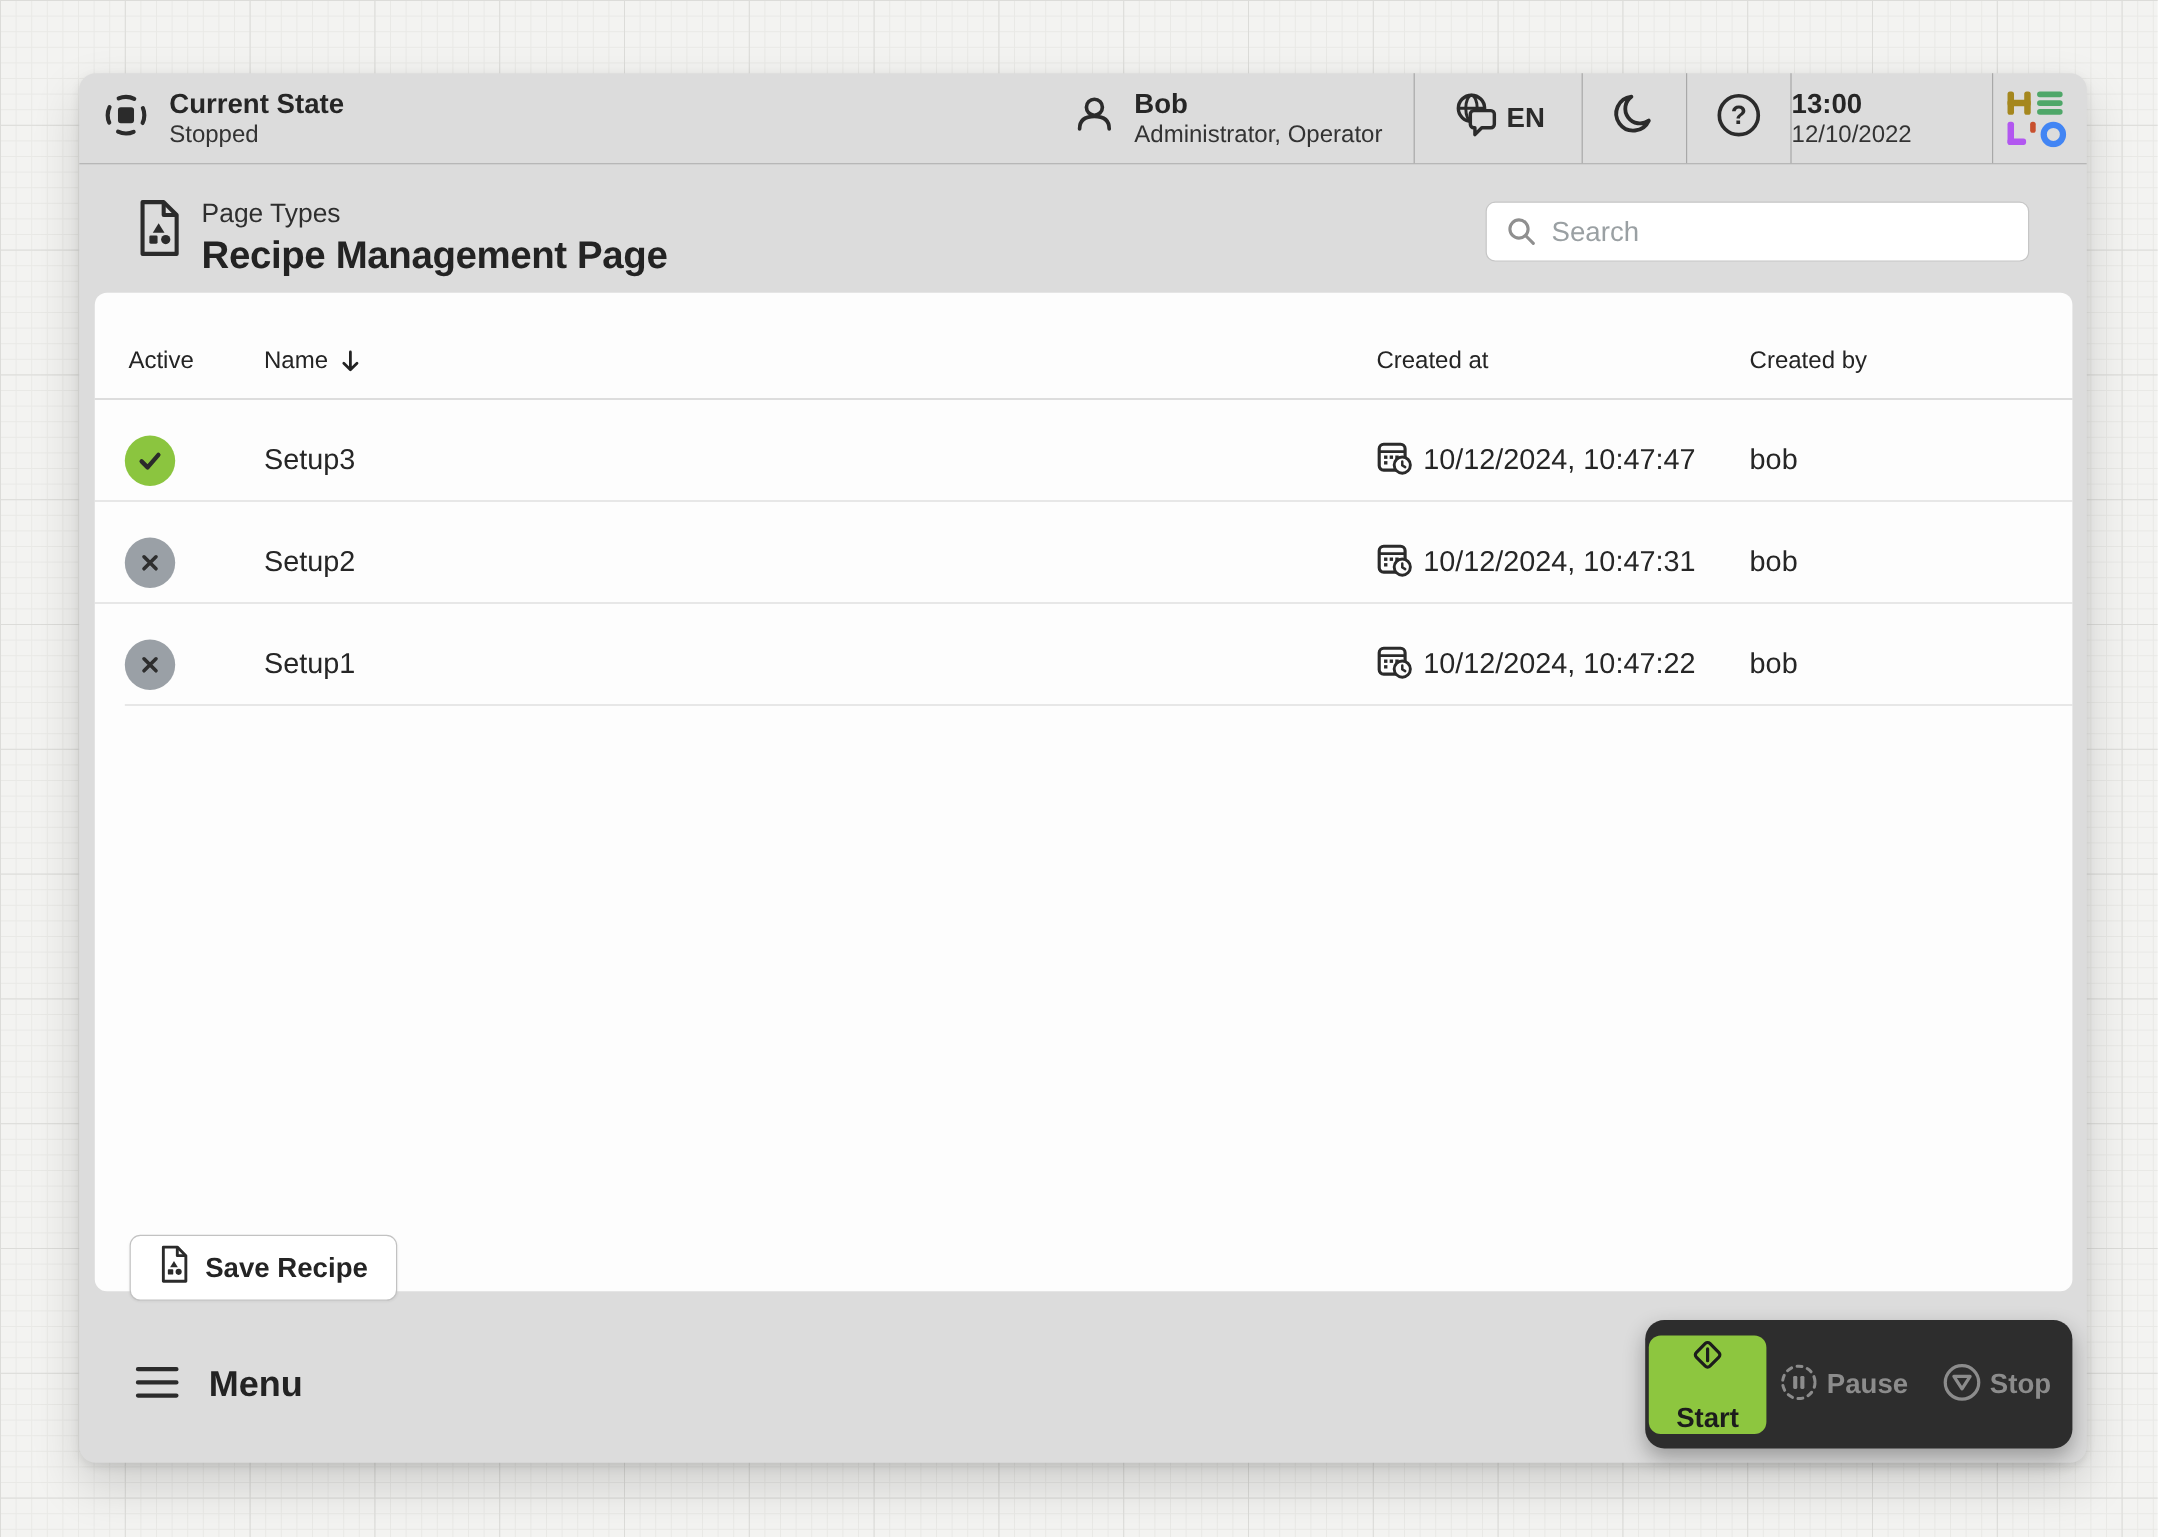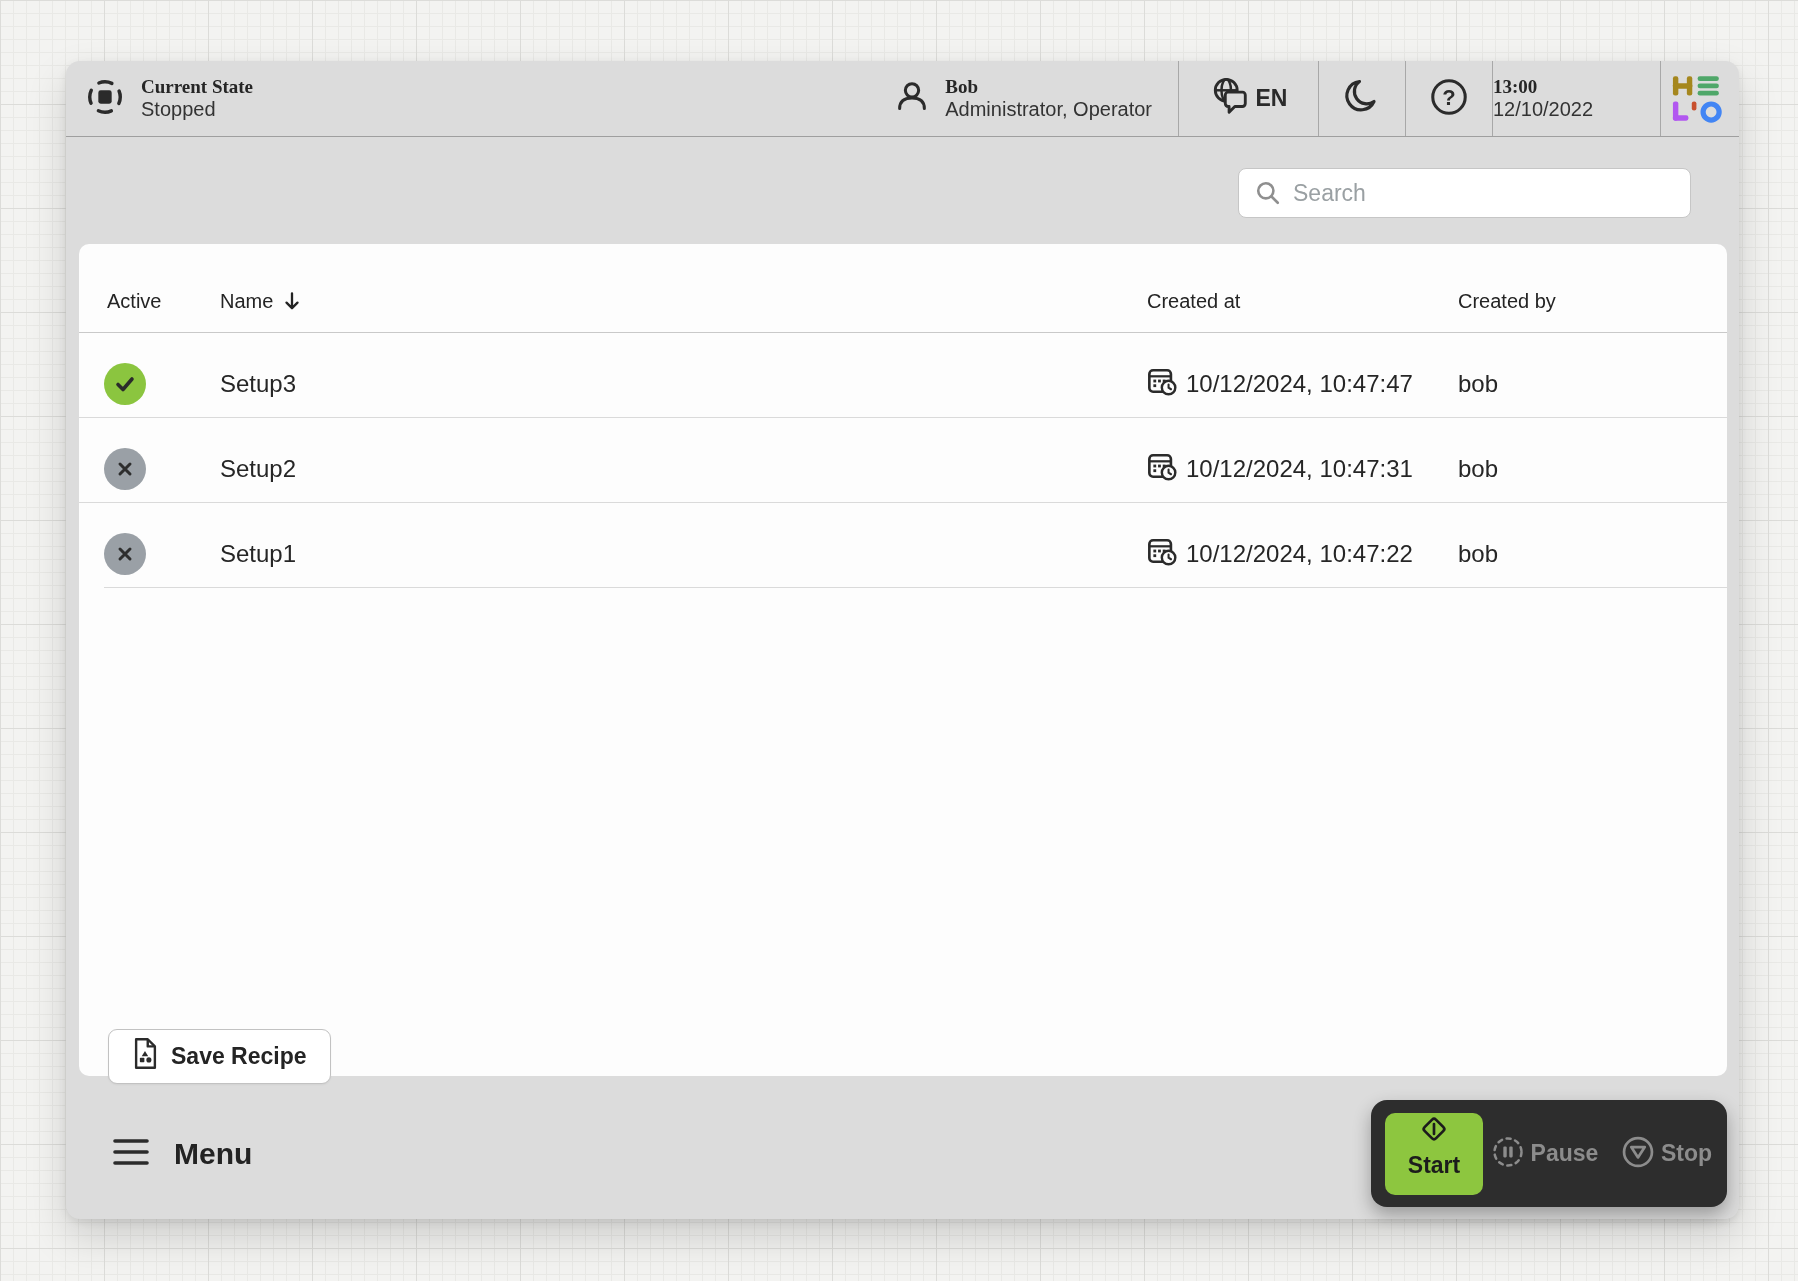--- a/index.html
+++ b/index.html
@@ -23,21 +23,21 @@
     box-shadow:0 18px 40px rgba(0,0,0,.16), 0 3px 8px rgba(0,0,0,.08);
   }
   
   .topbar {
     height:76px; display:flex; align-items:stretch;
     border-bottom:1.5px solid #9f9f9f; border-radius:14px 14px 0 0;
   }
   .seg { display:flex; align-items:center; }
   .seg.divided { border-left:1.5px solid #a8a8a8; }
   .state-block { padding-left:18px; gap:15px; }
-  .two-line .t1 { font-size:19px; font-weight:bold; color:#262626; line-height:1.15;font-family:Liberation Serif, serif; }
+  .two-line .t1 { font-size:23px; font-weight:bold; color:#262626; line-height:1.15; }
   .two-line .t2 { font-size:20px; color:#333; line-height:1.2; }
   .user-block { margin-left:auto; gap:14px; padding-right:26px; }
   .lang-block { width:140px; justify-content:center; gap:4px; font-size:23px; font-weight:bold; color:#2b2b2b; cursor:pointer;text-align:center; }
   .icon-seg { width:87px; justify-content:center; cursor:pointer; }
   .time-block { width:168px; }
   .logo-seg { width:79px; justify-content:center; }
   
   .page-header { position:relative; height:106px; }
   .title-wrap { position:absolute; left:46px; top:28px; display:flex; gap:14px; align-items:flex-start; }
   .breadcrumb { font-size:22px; color:#2e2e2e; }
@@ -85,23 +85,23 @@
     position:absolute; left:46px; top:1068px; height:50px;
     display:flex; align-items:center; gap:24px; cursor:pointer;
   }
   .menu-label { font-size:30px; font-weight:bold; color:#232323; }
   .control-panel {
     position:absolute; left:1305px; top:1039px; width:356px; height:107px;
     background:#2d2d2d; border-radius:16px; display:flex; align-items:center;
     box-shadow:0 8px 18px rgba(0,0,0,.30);
   }
   .start-btn {
-    margin-left:14px; width:98px; height:82px; background:#8dc63f; border:none;
+    margin-left:3px; width:98px; height:82px; background:#8dc63f; border:none;
     border-radius:10px; display:flex; flex-direction:column; align-items:center;
-    justify-content:flex-start; gap:4px; cursor:pointer; font-family:inherit;
+    justify-content:space-between; gap:4px; cursor:pointer; font-family:inherit;
   }
   .start-btn .lbl { font-size:23px; font-weight:bold; color:#1c1c1c; }
   .ghost-btn {
     flex:1; height:100%; background:transparent; border:none; display:flex;
     flex-direction:row; align-items:center; justify-content:center; gap:5px;
     cursor:pointer; font-family:inherit;
   }
   .ghost-btn .lbl { font-size:23px; font-weight:bold; color:#8c8c8c; }
 </style>
 </head>
@@ -183,20 +183,35 @@
         <rect x="27.5" y="17" width="22" height="5" rx="2.4" fill="#4fa769"></rect>
         <rect x="2" y="28" width="5.6" height="20" rx="2.2" fill="#b257f0"></rect>
         <rect x="2" y="42.4" width="16" height="5.6" rx="2.2" fill="#b257f0"></rect>
         <rect x="21.5" y="28" width="4.8" height="9.5" rx="2.2" fill="#c8502e"></rect>
         <circle cx="41.5" cy="39" r="8.3" stroke="#4285f4" stroke-width="5.4"></circle>
       </svg>
     </div>
   </div>
 
   <div class="page-header">
+    <div class="title-wrap">
+      <span>
+        <svg width="42" height="50" viewBox="0 0 36 44" fill="none">
+          <path d="M5.5 3 H21 l9.5 9.5 V41 H5.5 z" stroke="#2b2b2b" stroke-width="3" stroke-linejoin="round"></path>
+          <path d="M21 3 v9.5 h9.5" stroke="#2b2b2b" stroke-width="3" stroke-linejoin="round"></path>
+          <path d="M13 25.5 l4.3-7 4.3 7 z" fill="#2b2b2b"></path>
+          <rect x="10.5" y="27.5" width="6" height="6" rx="1" fill="#2b2b2b"></rect>
+          <circle cx="22.5" cy="30.5" r="3.4" fill="#2b2b2b"></circle>
+        </svg>
+      </span>
+      <div>
+        <div class="breadcrumb">Page Types</div>
+        <div class="page-title">Recipe Management Page</div>
+      </div>
+    </div>
     <div class="search-wrap">
       <svg width="26" height="26" viewBox="0 0 24 24" fill="none">
         <circle cx="10" cy="10" r="7" stroke="#8f8f8f" stroke-width="2.4"></circle>
         <path d="M15.2 15.2 L21 21" stroke="#8f8f8f" stroke-width="2.4" stroke-linecap="round"></path>
       </svg>
       <input class="search-input" type="text" placeholder="Search" style="">
     </div>
   </div>
 
   <div class="card">

